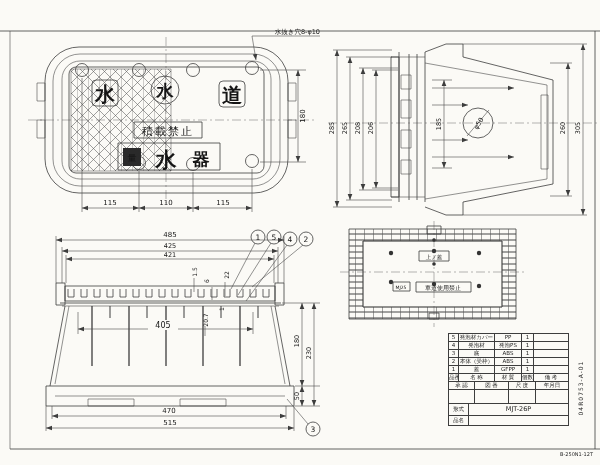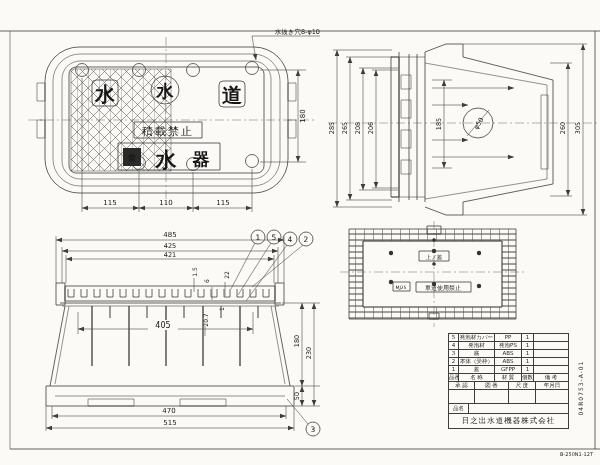--- a/index.html
+++ b/index.html
@@ -370,27 +370,28 @@
     <div class="c wfill">年月日</div>
   </div>
 
   <div class="row h14">
     <div class="c w26"></div>
     <div class="c w34"></div>
     <div class="c w27"></div>
     <div class="c wfill"></div>
   </div>
 
+  <div class="row h12">
+    <div class="c w20" style="font-size:5.5px">形式</div>
+    <div class="c wfill">MJT-26P</div>
+  </div>
 
   <div class="row h10">
     <div class="c w20" style="font-size:5.5px">品名</div>
     <div class="c wfill"></div>
   </div>
 
-  <div class="row">
-    <div class="c wfill company">日之出水道機器株式会社</div>
-  </div>
 </div>
 
 <div class="docno">04R0753-A-01</div>
 <div class="formno">B-250N1-12T</div>
 
 </div>
 
 </body></html>

